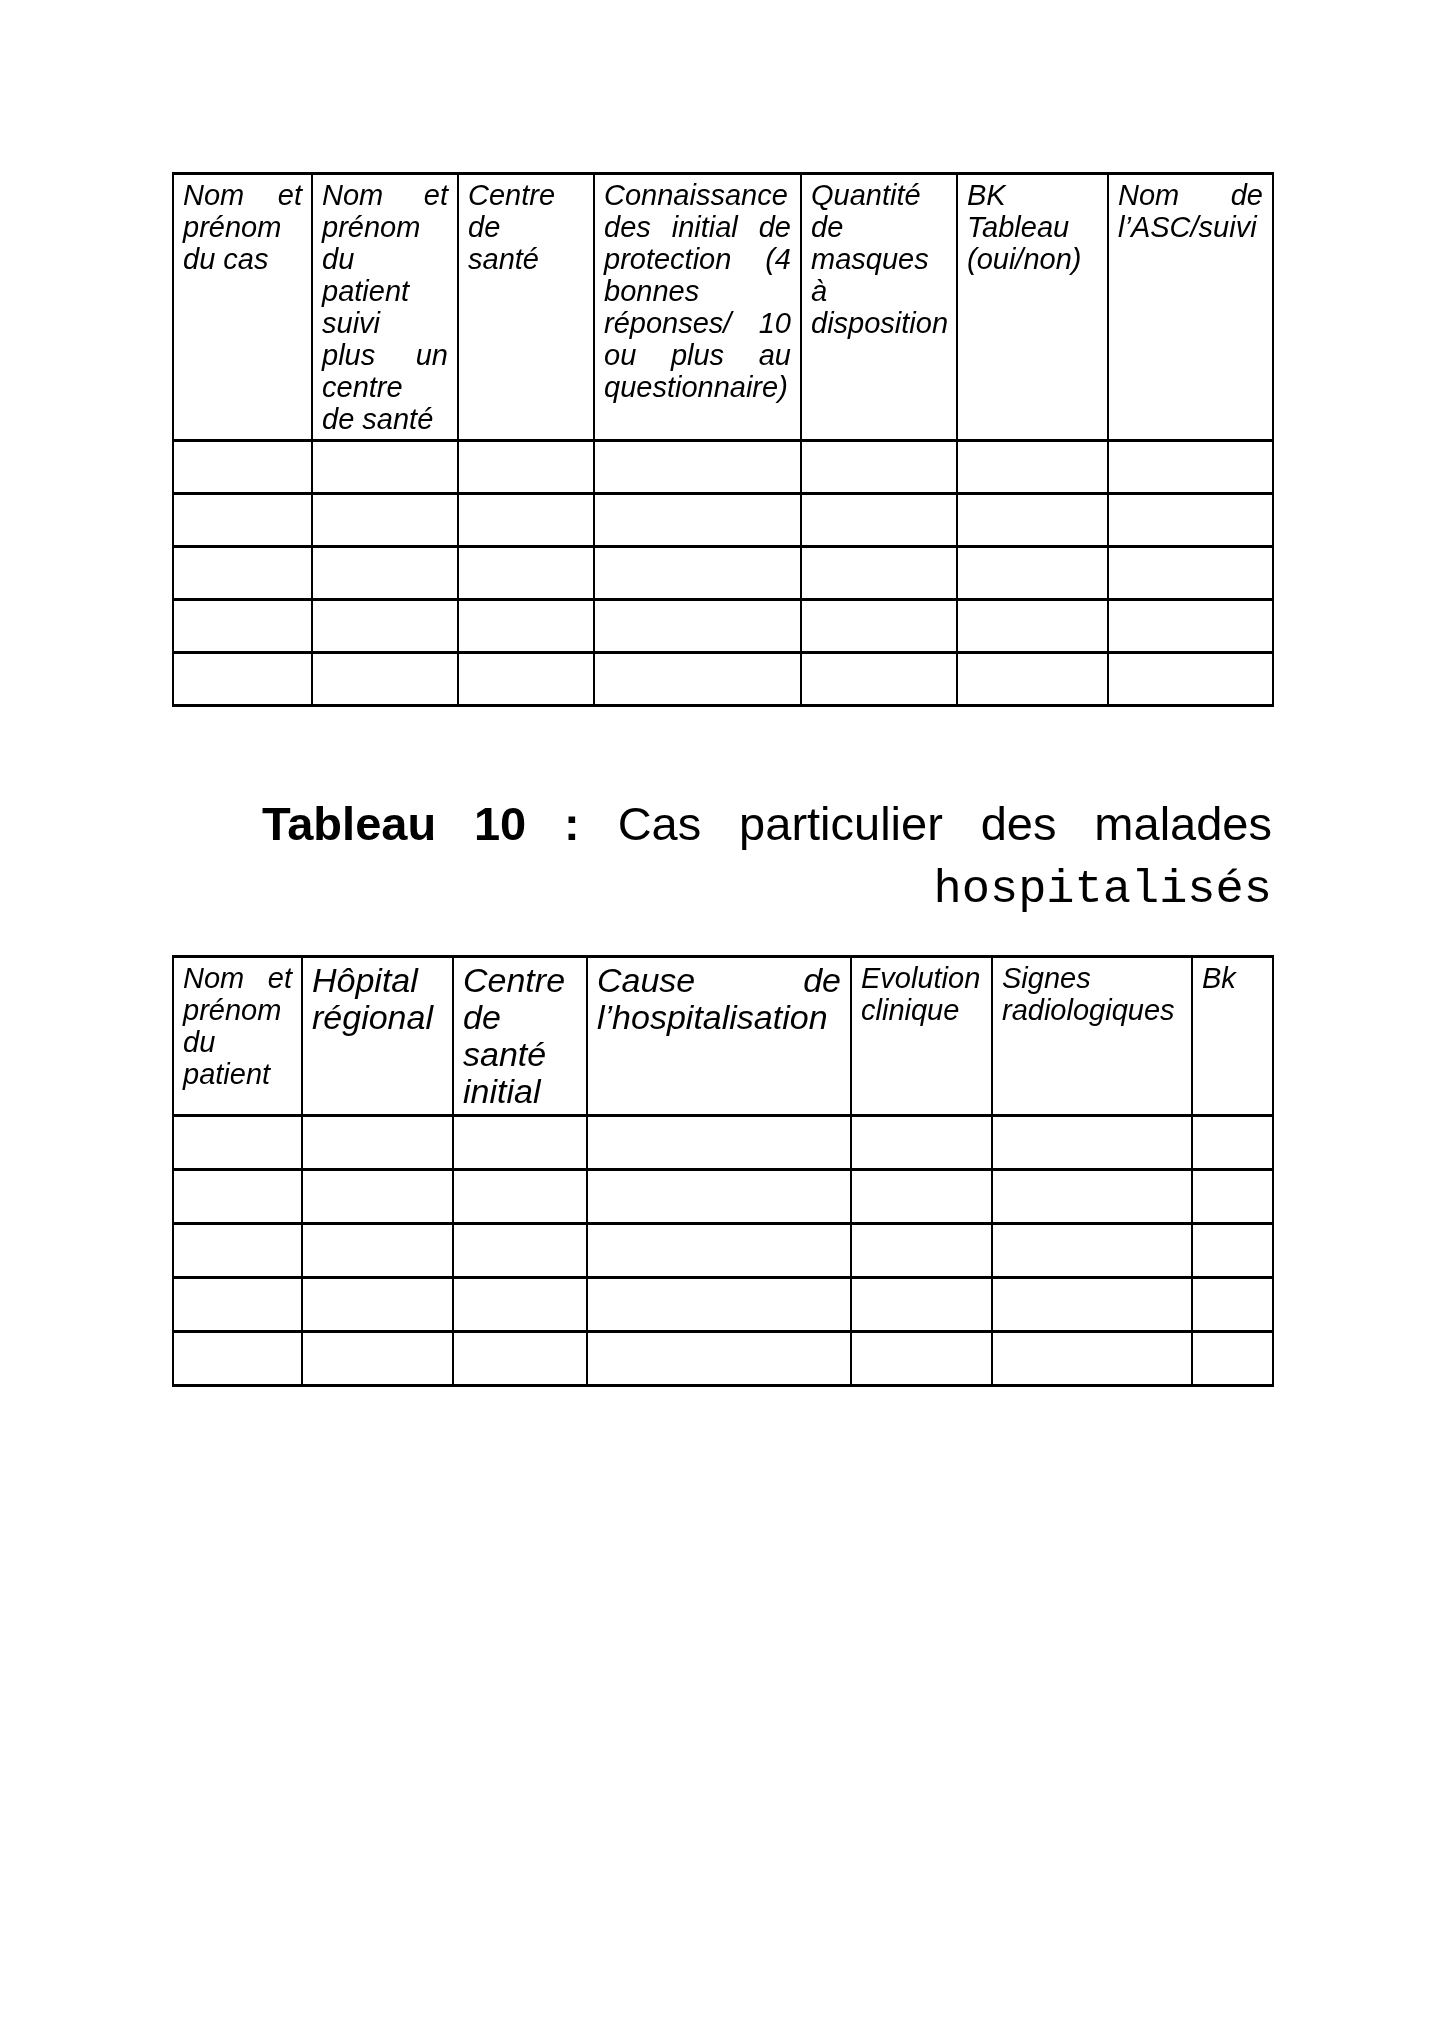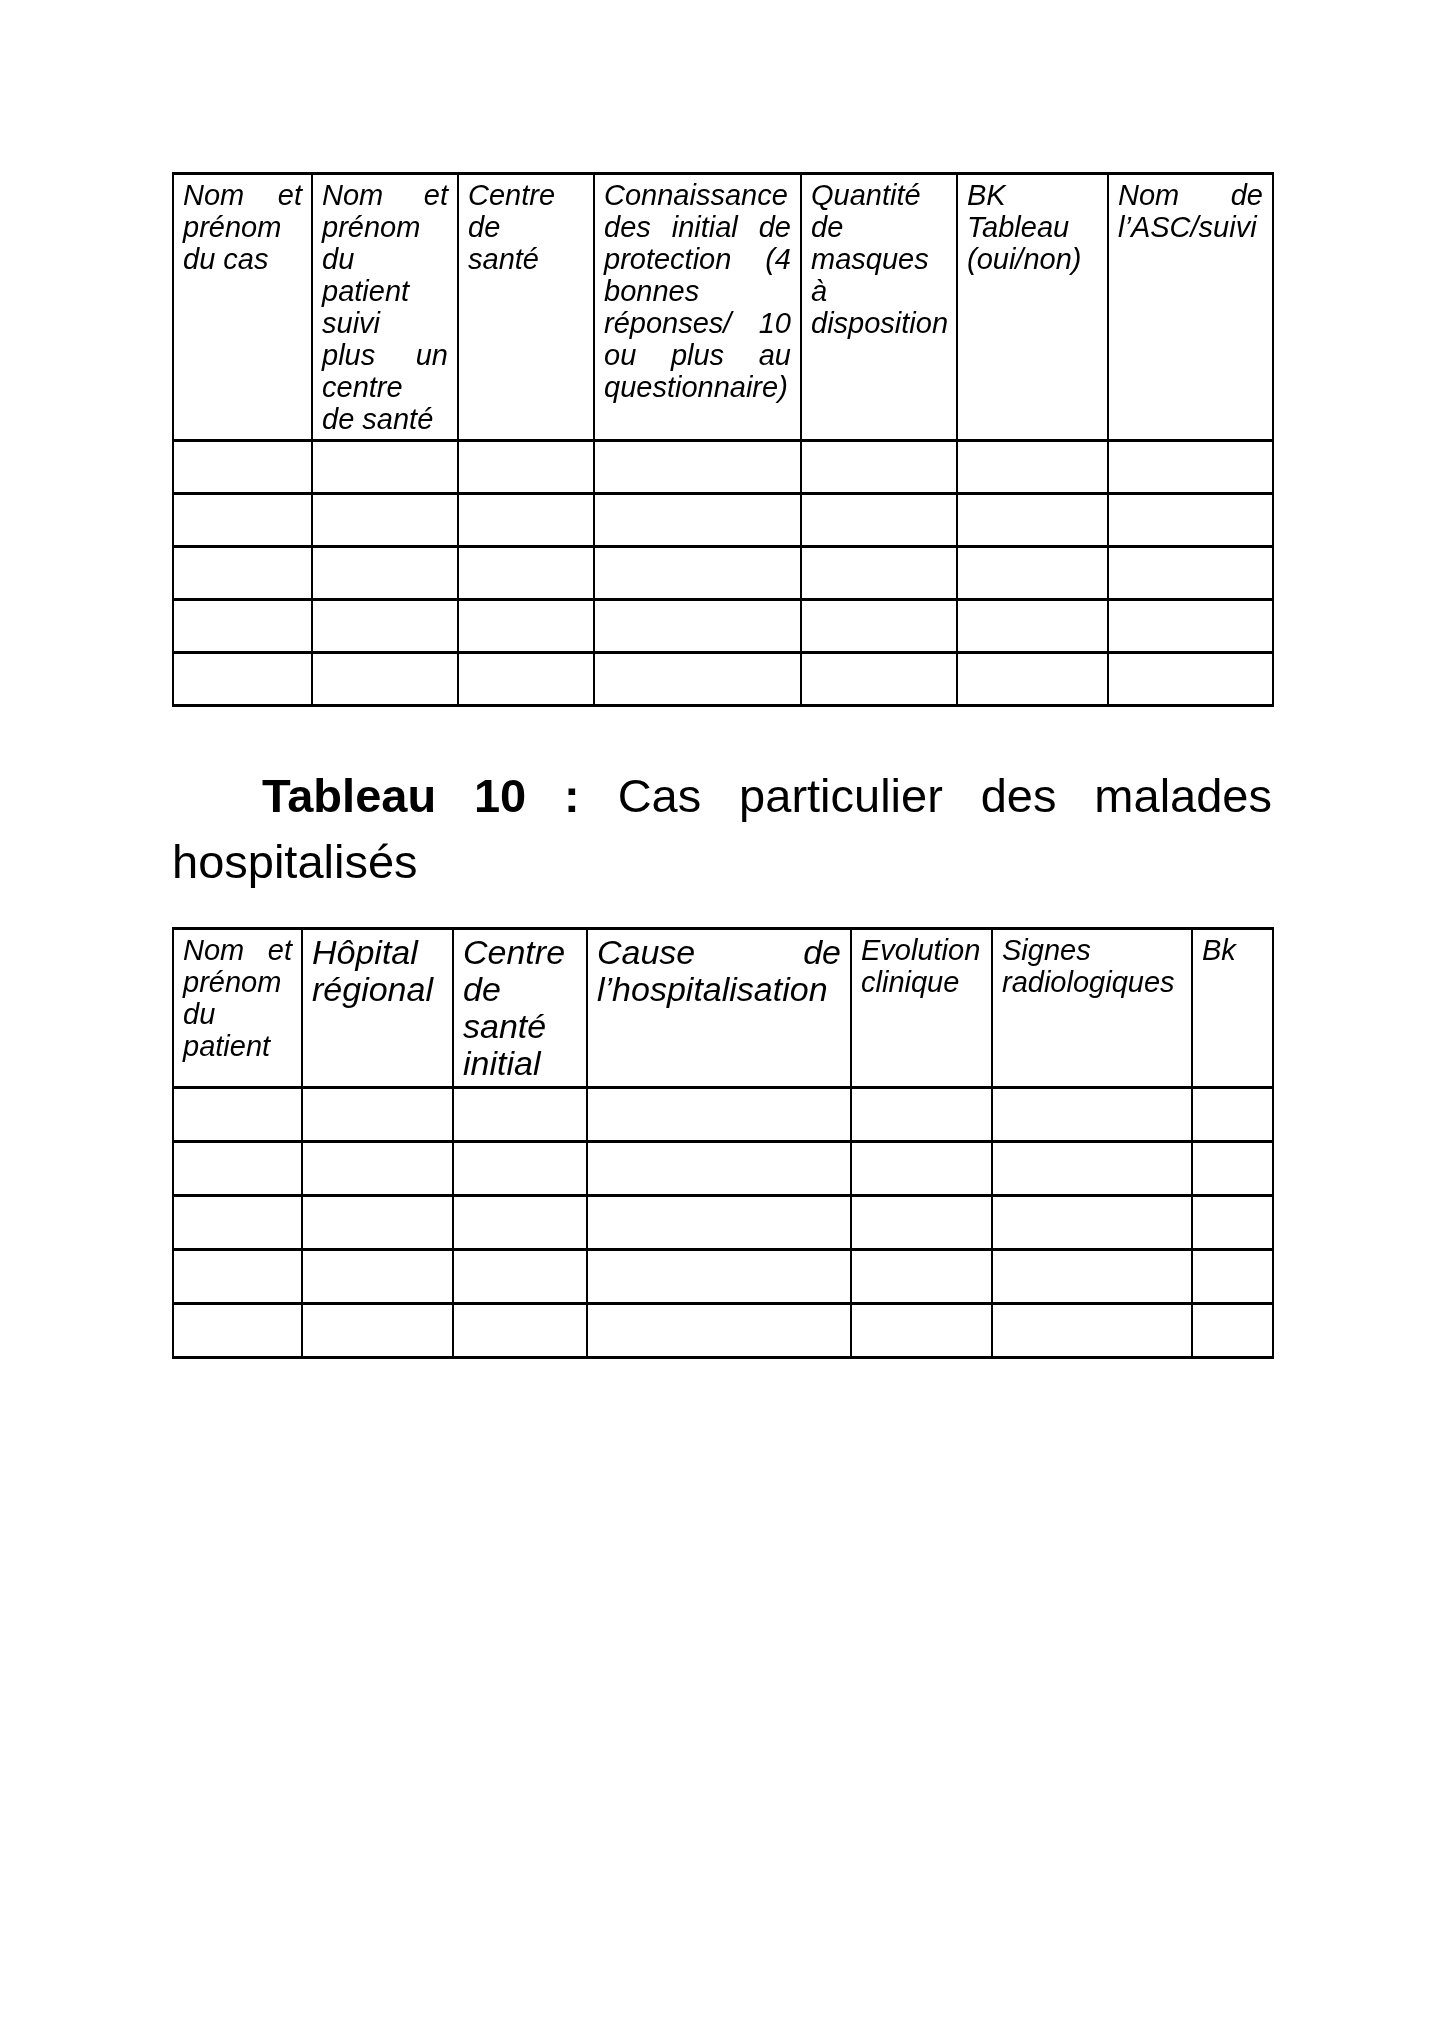--- a/index.html
+++ b/index.html
@@ -51,32 +51,32 @@
   .t1 col:nth-child(5){width:156px} .t1 col:nth-child(6){width:151px}
   .t1 col:nth-child(7){width:165px}
   
   .t2 col:nth-child(1){width:129px} .t2 col:nth-child(2){width:151px}
   .t2 col:nth-child(3){width:134px} .t2 col:nth-child(4){width:264px}
   .t2 col:nth-child(5){width:141px} .t2 col:nth-child(6){width:200px}
   .t2 col:nth-child(7){width:81px}
   
   .doc-title {
     width: 1100px;
-    margin: 56px 0 32px 0;
+    margin: 84px 0 32px 0;
     font-size: 47px;
     line-height: 66px;
     color: #000000;
   }
   .title-line-1 {
     text-indent: 90px;
     text-align: justify;
     text-align-last: justify;
   }
   .title-line-1 .bold-seg { font-weight: bold; }
-  .title-line-2 { text-align: left; }
+  .title-line-2 { text-align: right; font-family: Liberation Mono, monospace; }
 </style>
 </head>
 <body>
 
 <div class="page">
 
   <table id="table1" class="tbl t1">
       <colgroup>
         <col>
         <col>

